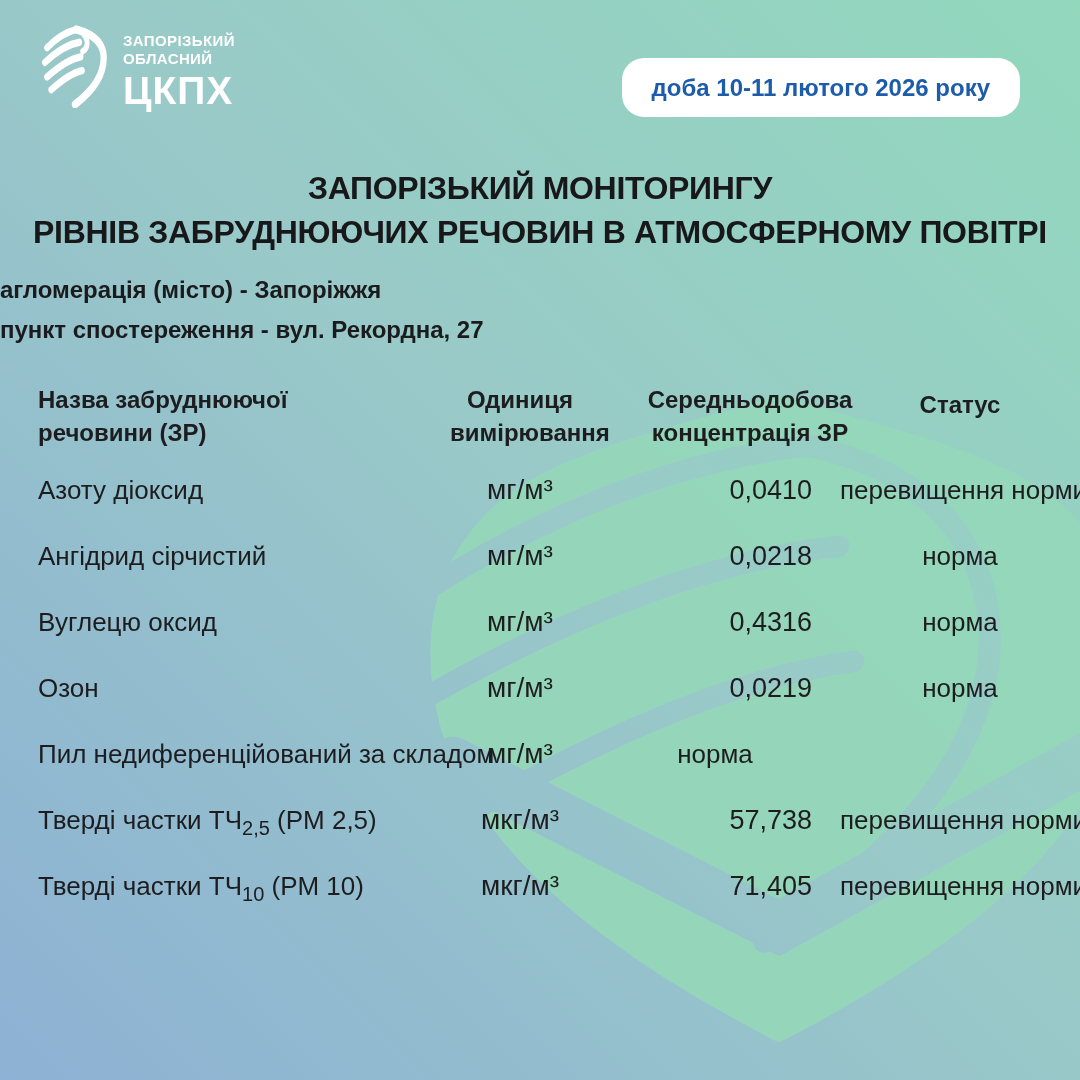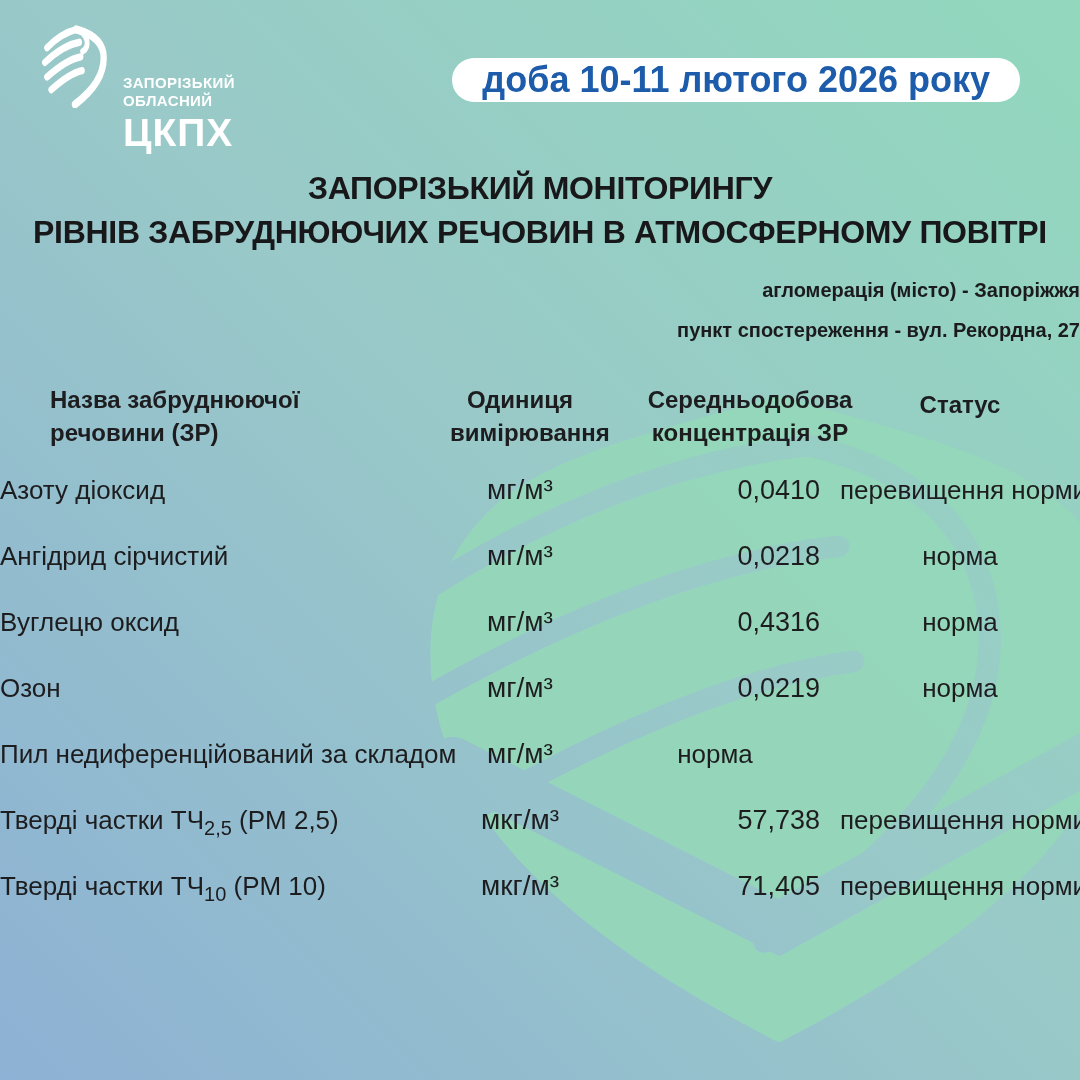--- a/index.html
+++ b/index.html
@@ -7,47 +7,47 @@
     position:relative;width:1080px;height:1080px;overflow:hidden;
     background:linear-gradient(225deg,#92d8bd 0%,#99c9c8 48%,#8db1d4 100%);
     font-family:"Liberation Sans",sans-serif;color:#1d1d1f;
   }
   
   .watermark{position:absolute;left:408px;top:388px;width:742px;height:662px;pointer-events:none;}
   
   .hdr{position:absolute;left:40px;top:24px;right:60px;display:flex;justify-content:space-between;align-items:flex-start;}
   .logo{display:flex;align-items:flex-start;gap:13px;}
   .logo-shield{width:70px;height:84px;flex:0 0 auto;}
-  .logo-text{color:#fff;padding-top:8px;margin-top:42px;}
+  .logo-text{color:#fff;padding-top:8px;}
   .logo-line{font-size:15px;font-weight:bold;letter-spacing:.4px;line-height:18px;}
   .logo-big{font-size:39px;font-weight:bold;letter-spacing:1px;line-height:42px;margin-top:2px;}
   .badge{
-    margin-top:34px;background:#fff;border-radius:22px;height:44px;
+    margin-top:34px;background:#fff;border-radius:22px;height:59px;
     display:flex;align-items:center;padding:0 30px;
-    font-size:36px;font-weight:600;color:#1d5caa;white-space:nowrap;
+    font-size:24px;font-weight:600;color:#1d5caa;white-space:nowrap;
   }
   
   .title{position:absolute;top:166px;left:0;right:0;text-align:center;
     font-size:32px;font-weight:bold;line-height:44px;letter-spacing:-.3px;color:#18181a;}
-  .subtitle{position:absolute;top:270px;left:16px;right:0;text-align:right;
-    font-size:20px;font-weight:bold;line-height:40px;color:#1b1b1d;}
+  .subtitle{position:absolute;top:270px;left:0;right:0;text-align:left;
+    font-size:24px;font-weight:bold;line-height:40px;color:#1b1b1d;}
   
   .tbl{position:absolute;top:383px;left:0;width:1080px;}
   .trow,.thead{display:grid;grid-template-columns:450px 140px 250px 240px;align-items:center;}
   .thead{align-items:start;margin-bottom:8px;}
   .thead .hc{font-size:24px;font-weight:bold;line-height:33px;}
-  .hc1{padding-left:50px;}
+  .hc1{padding-left:38px;}
   .hc2{text-align:center;}
   .hc3{text-align:center;transform:translateX(35px);}
   .hc4{text-align:center;padding-top:5px;}
   .trow{height:66px;}
-  .c1{font-size:26px;white-space:nowrap;}
+  .c1{padding-left:38px;font-size:26px;white-space:nowrap;}
   .c1 sub{font-size:20px;line-height:0;}
   .c2{text-align:center;font-size:28px;}
-  .c3{text-align:right;padding-right:20px;font-size:27px;}
+  .c3{text-align:right;padding-right:28px;font-size:27px;}
   .c4{text-align:center;font-size:26px;white-space:nowrap;}
 </style>
 </head>
 <body>
 
 <div class="canvas">
 
   <svg class="watermark" viewBox="0 0 100 92" preserveAspectRatio="none">
     <defs>
       <mask id="wm">

